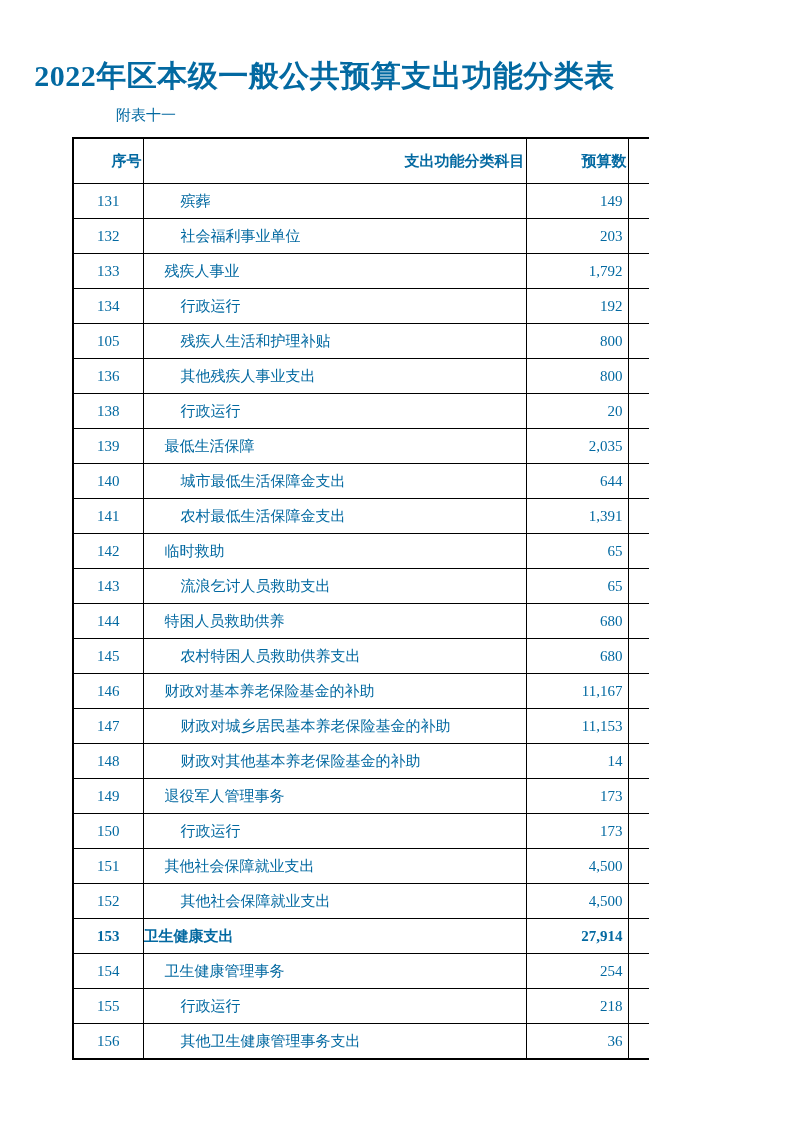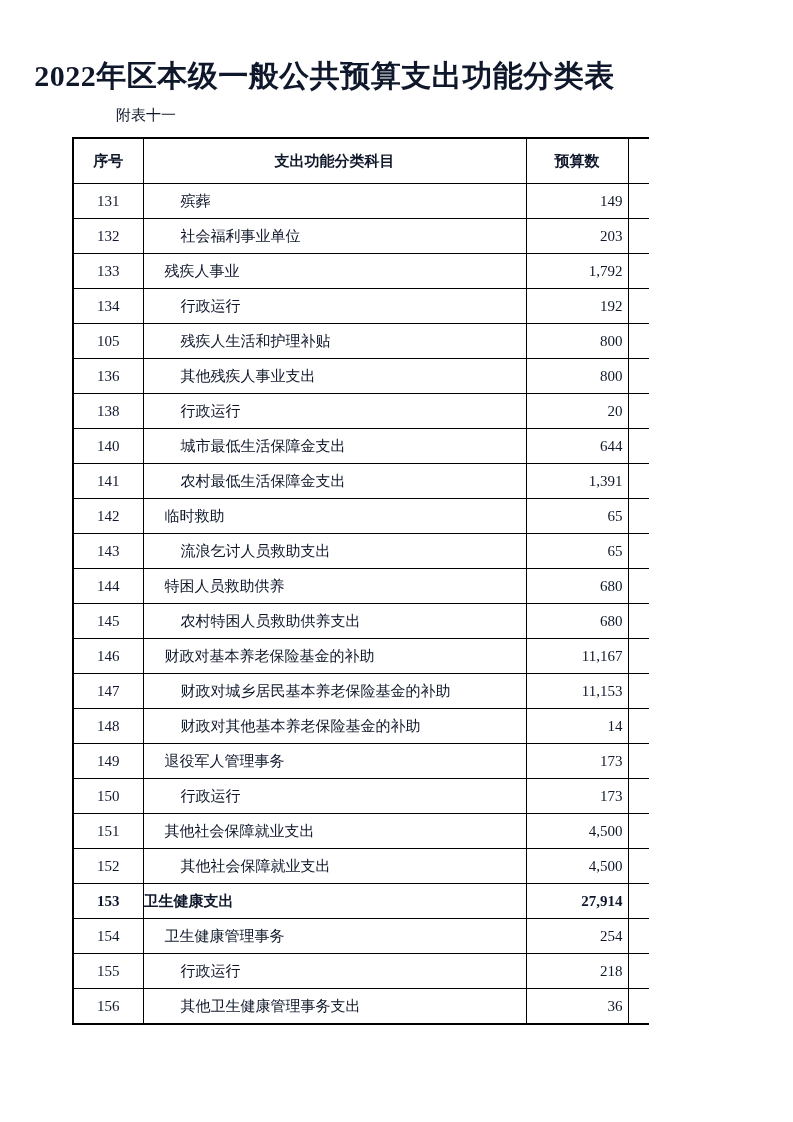--- a/index.html
+++ b/index.html
@@ -1,21 +1,21 @@
 <!DOCTYPE html>
 <html><head>
 <meta charset="utf-8">
 <style>
   html,body { margin:0; padding:0; background:#ffffff; }
   .doc {
     position:relative;
     width:649px; height:1122px;
     background:#ffffff;
     font-family:"Liberation Serif","DejaVu Serif",serif;
-    color:#0f172a;
+    color:#0369a1;
     overflow:hidden;
   }
   .title {
     position:absolute;
     top:56px; left:0; width:100%;
     text-align:center;
     font-size:30px;
     font-weight:bold;
     margin:0;
     letter-spacing:0.5px;
@@ -40,21 +40,21 @@
   }
   table.budget th, table.budget td {
     border:1px solid #000;
     overflow:hidden;
     white-space:nowrap;
   }
   table.budget th {
     height:42px;
     font-size:15px;
     font-weight:bold;
-    text-align:center;
+    text-align:right;
     vertical-align:middle;
     font-family:"Liberation Sans","DejaVu Sans",sans-serif;
   }
   table.budget td {
     height:32px;
     font-size:15px;
     vertical-align:middle;
   }
   td.seq    { text-align:center; }
   td.subject{ text-align:left; }
@@ -128,20 +128,26 @@
           <td class="budget-val">800</td>
           <td class="note"></td>
         </tr>
         <tr>
           <td class="seq">138</td>
           <td class="subject indent2">行政运行</td>
           <td class="budget-val">20</td>
           <td class="note"></td>
         </tr>
         <tr>
+          <td class="seq">139</td>
+          <td class="subject indent1">最低生活保障</td>
+          <td class="budget-val">2,035</td>
+          <td class="note"></td>
+        </tr>
+        <tr>
           <td class="seq">140</td>
           <td class="subject indent2">城市最低生活保障金支出</td>
           <td class="budget-val">644</td>
           <td class="note"></td>
         </tr>
         <tr>
           <td class="seq">141</td>
           <td class="subject indent2">农村最低生活保障金支出</td>
           <td class="budget-val">1,391</td>
           <td class="note"></td>

